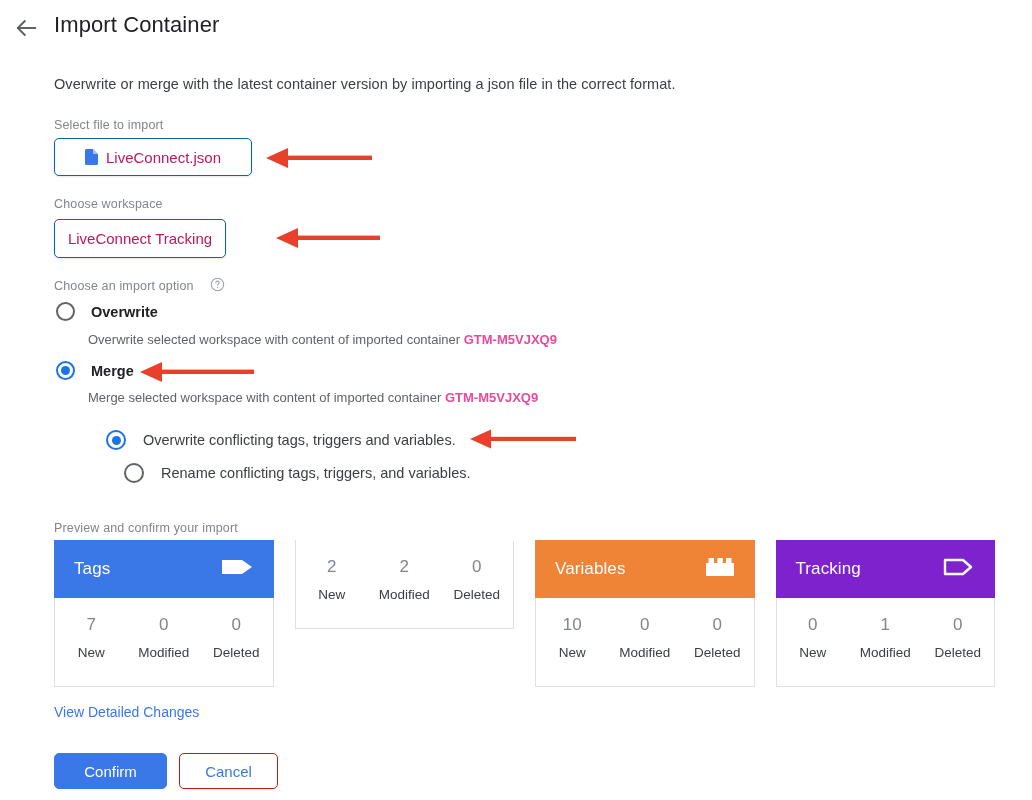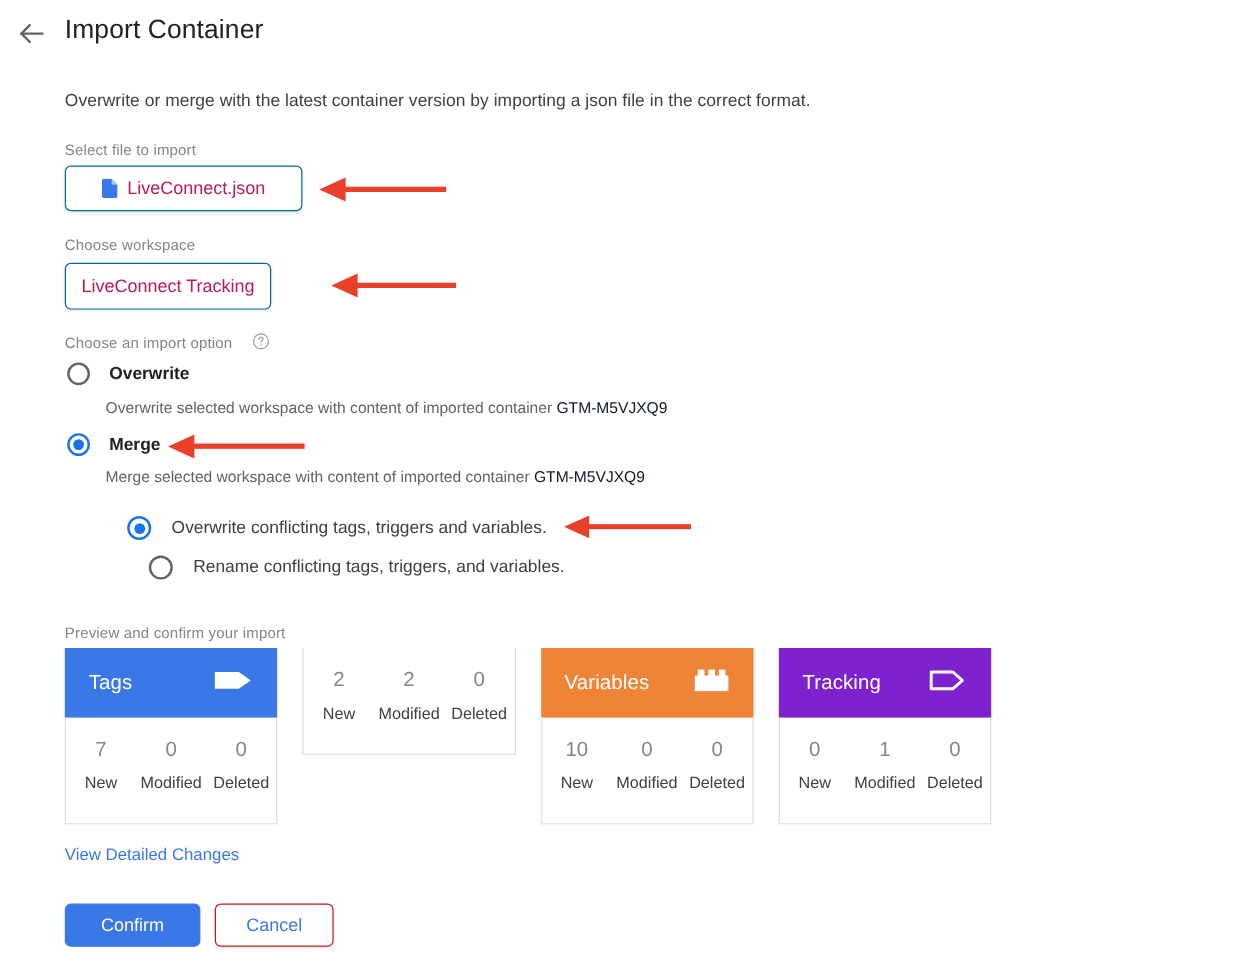--- a/index.html
+++ b/index.html
@@ -125,36 +125,36 @@
     color: #202124;
     white-space: nowrap;
   }
   .radio-label.regular { font-weight: 400; color:#3c4043; }
   .radio-desc {
     position: absolute;
     font-size: 13px;
     color: #5f6368;
     white-space: nowrap;
   }
-  .radio-desc b { color:#0f172a; font-weight:400; }
+  .radio-desc b { color:#ec4899; font-weight:700; }
 
   #row-overwrite { left: 56px; top: 302px; }
   #desc-overwrite{ left: 88px; top: 332px; }
   #row-merge     { left: 56px; top: 361px; }
   #desc-merge    { left: 88px; top: 390px; }
   #row-sub1      { left: 106px; top: 430px; }
   #row-sub2      { left: 124px; top: 463px; }
   #row-sub1 .radio, #row-sub2 .radio { width:20px; height:20px; }
   #row-sub1 .radio-label, #row-sub2 .radio-label { margin-left: 17px; }
 
   
   .cards {
     position: absolute;
     left: 54px; top: 540px;
-    width: 772px;
+    width: 941px;
     display: flex;
     gap: 21px;
   }
   .card {
     width: 221px;
     background: #fff;
     box-sizing: border-box;
   }
   .card-head {
     height: 58px;

